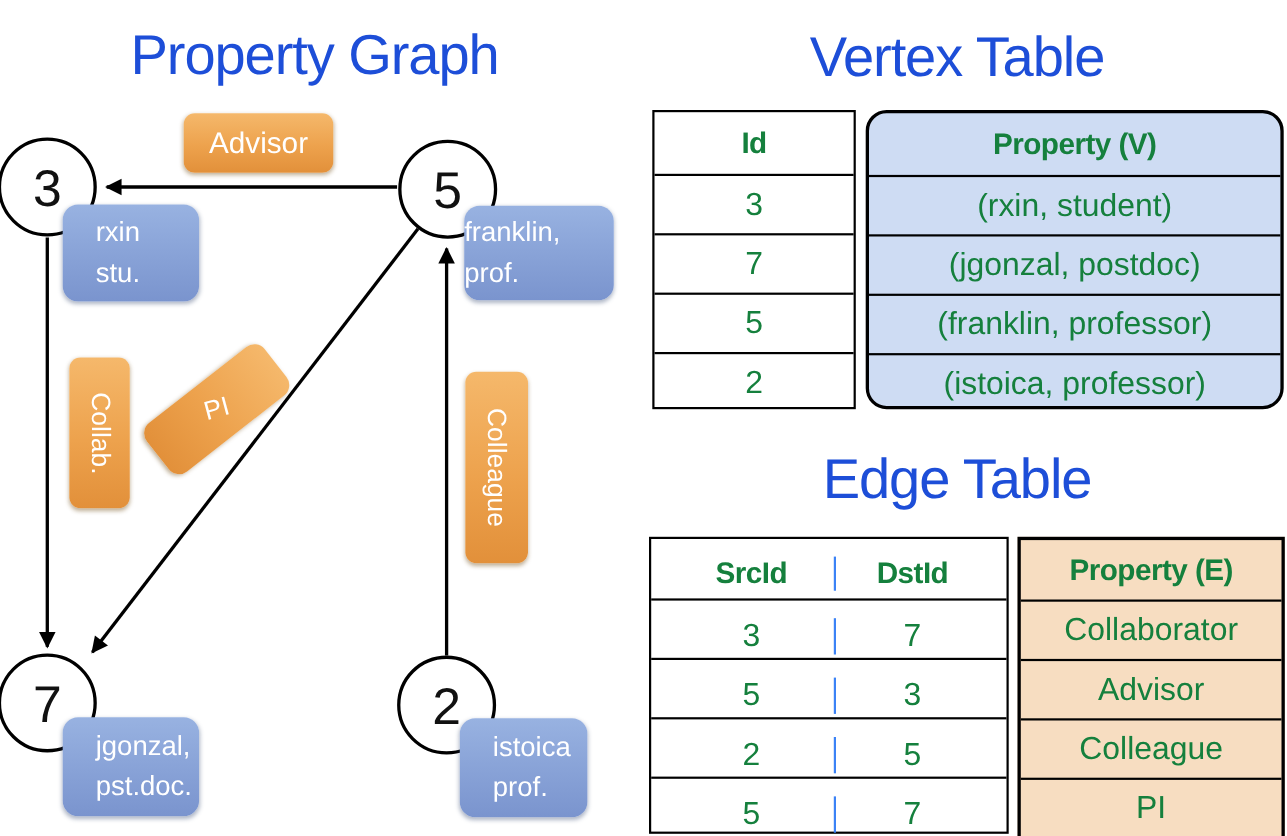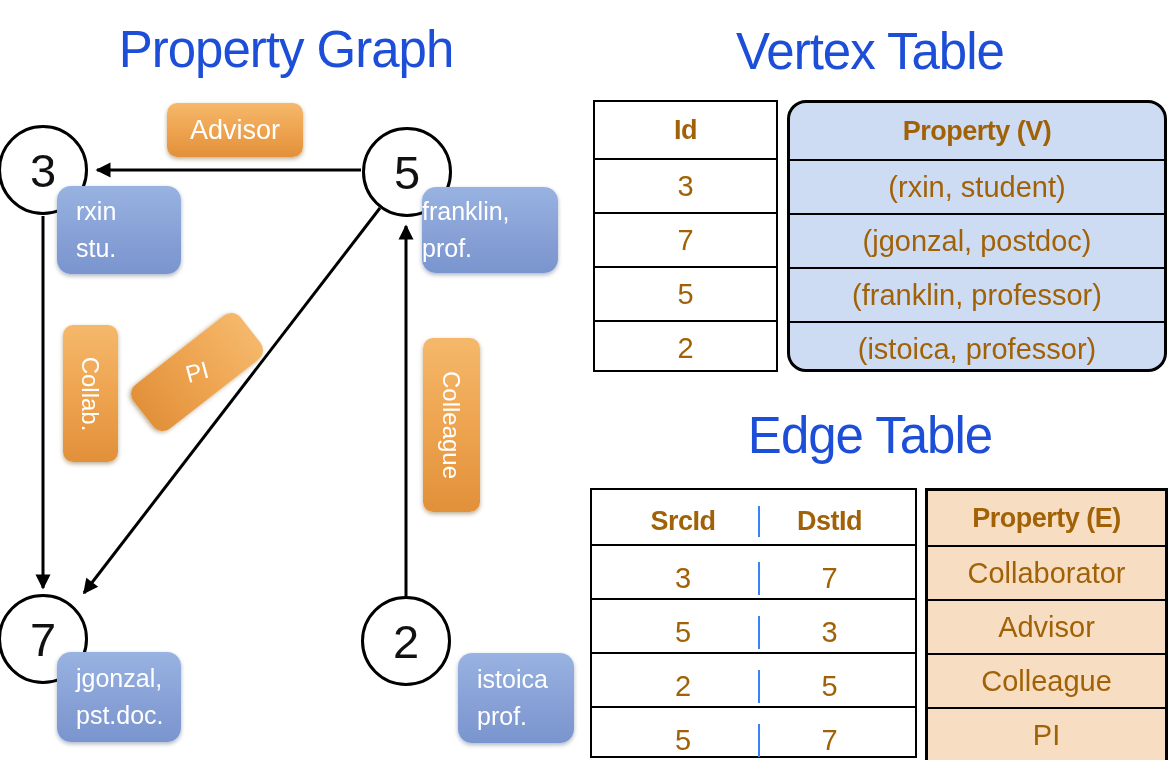--- a/index.html
+++ b/index.html
@@ -24,33 +24,33 @@
     border-radius:10px; box-shadow:0 2px 4px rgba(110,75,20,.45);
     color:#fff; display:flex; align-items:center; justify-content:center;
     font-size:27px; font-weight:300;
   }
   .vbox {
     position:absolute;
     background:linear-gradient(180deg,#98b2e1 0%,#7a94ce 100%);
     border-radius:14px; box-shadow:0 2px 4px rgba(50,70,110,.4);
     color:#fff; display:flex; flex-direction:column; justify-content:center;
     font-size:25px; font-weight:300; line-height:37px;
-    box-sizing:border-box; padding-left:19px;
+    box-sizing:border-box; padding-left:30px;
   }
   .vert { transform:rotate(90deg); white-space:nowrap; font-size:24px; }
   .pi-box { border-radius:12px; }
   .pi-inner { transform:rotate(-67deg); font-size:24px; }
 
   .ttable {
     position:absolute; box-sizing:border-box; border:2px solid #000; background:#fff;
   }
   .ttable.prop { border-width:3px; }
   .trow {
     box-sizing:border-box; height:54px; display:flex; align-items:center;
-    justify-content:center; font-size:29px; font-weight:300; color:#a16207;
+    justify-content:center; font-size:29px; font-weight:300; color:#15803d;
     border-top:2px solid #000;
   }
   .trow.first { border-top:none; }
   .trow.tall { height:56px; }
   .trow.hdr { font-weight:bold; font-size:27px; letter-spacing:-0.5px; }
   .vtbl-blue { background:#cedcf3; }
   .etbl-tan  { background:#f7ddc1; }
   .cells2 { display:grid; grid-template-columns:150px 1fr; padding:16px; }
   .cells2 .cell {
     display:flex; align-items:center; justify-content:center; height:100%;
@@ -110,21 +110,21 @@
     <span>stu.</span>
   </div>
   <div class="vbox" style="left:422px; top:187px; width:136px; height:86px; padding-left:0;">
     <span>franklin,</span>
     <span>prof.</span>
   </div>
   <div class="vbox" style="left:57px; top:652px; width:124px; height:90px;">
     <span>jgonzal,</span>
     <span>pst.doc.</span>
   </div>
-  <div class="vbox" style="left:418px; top:653px; width:116px; height:90px;margin-left:40px;">
+  <div class="vbox" style="left:418px; top:653px; width:116px; height:90px;">
     <span>istoica</span>
     <span>prof.</span>
   </div>
 
   <div class="title" style="left:583px; top:22px; width:574px;">Vertex Table</div>
 
   <div class="ttable" style="left:593px; top:100px; width:185px; height:272px;">
     <div class="trow hdr first tall">Id</div>
     <div class="trow">3</div>
     <div class="trow">7</div>

